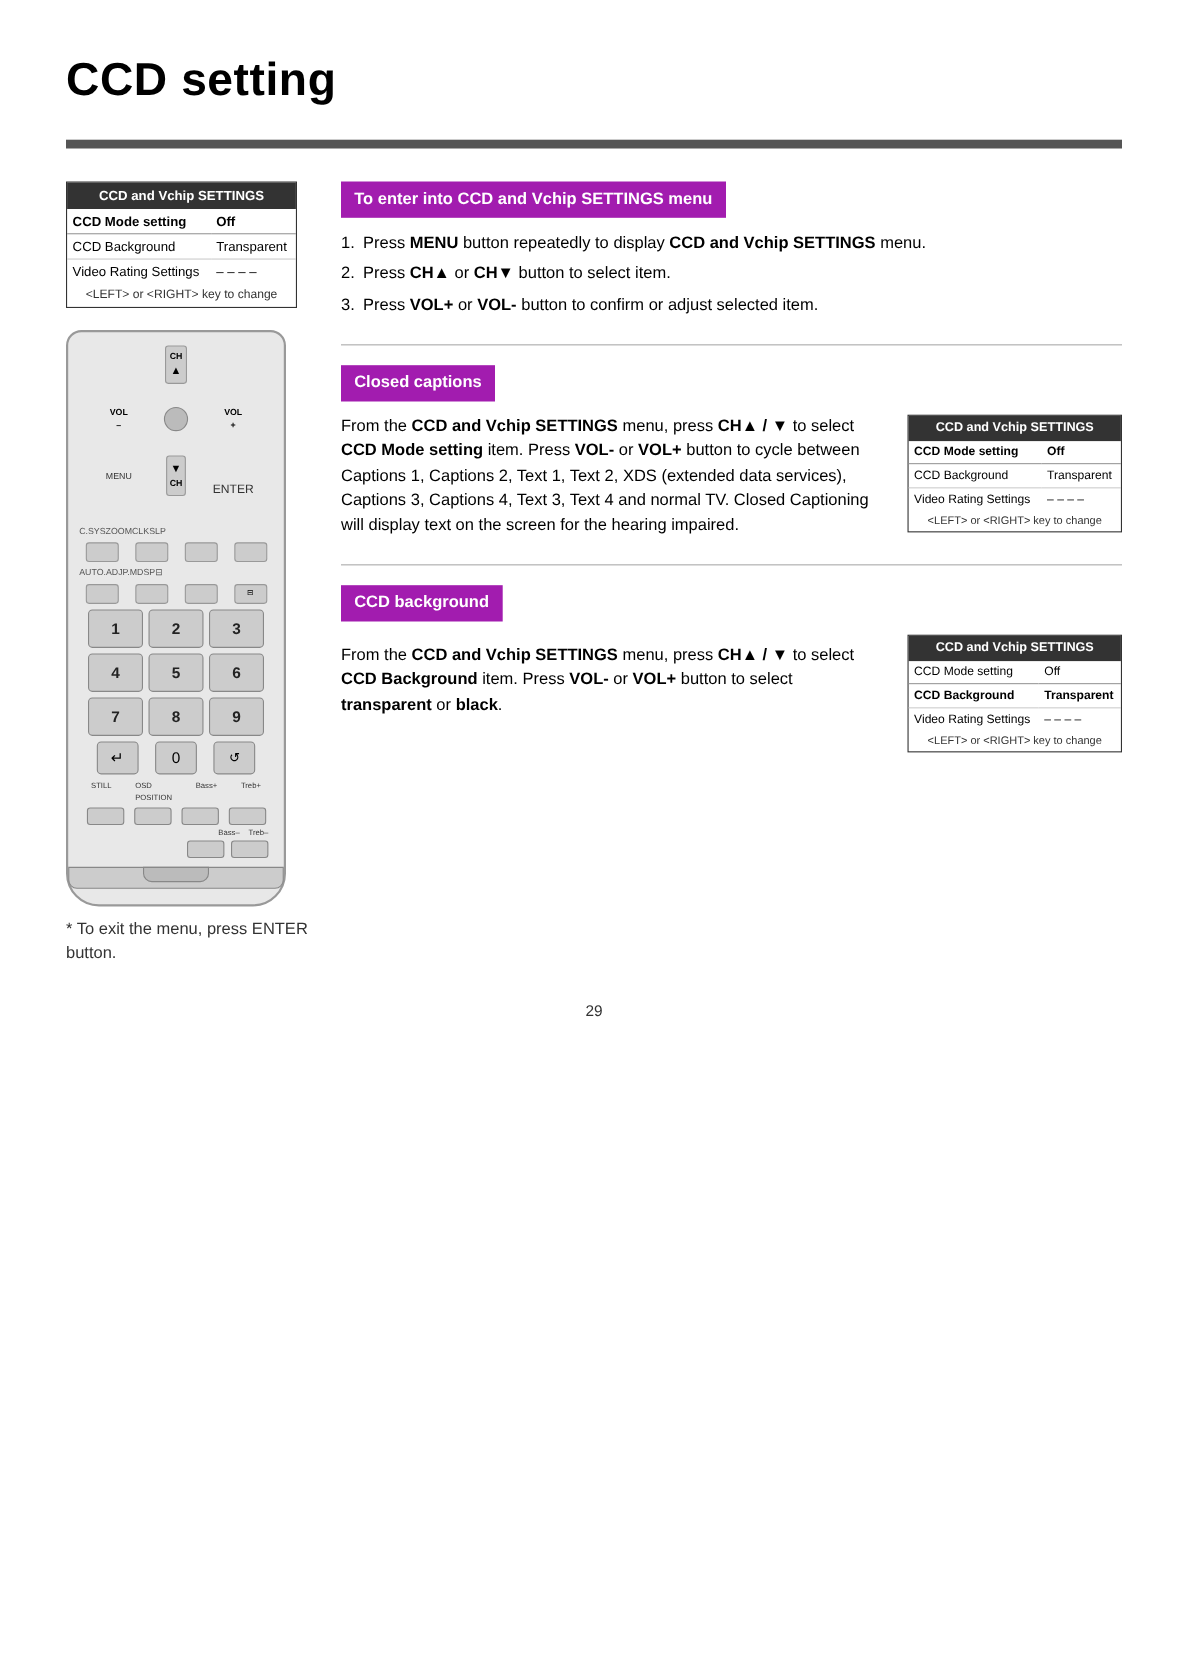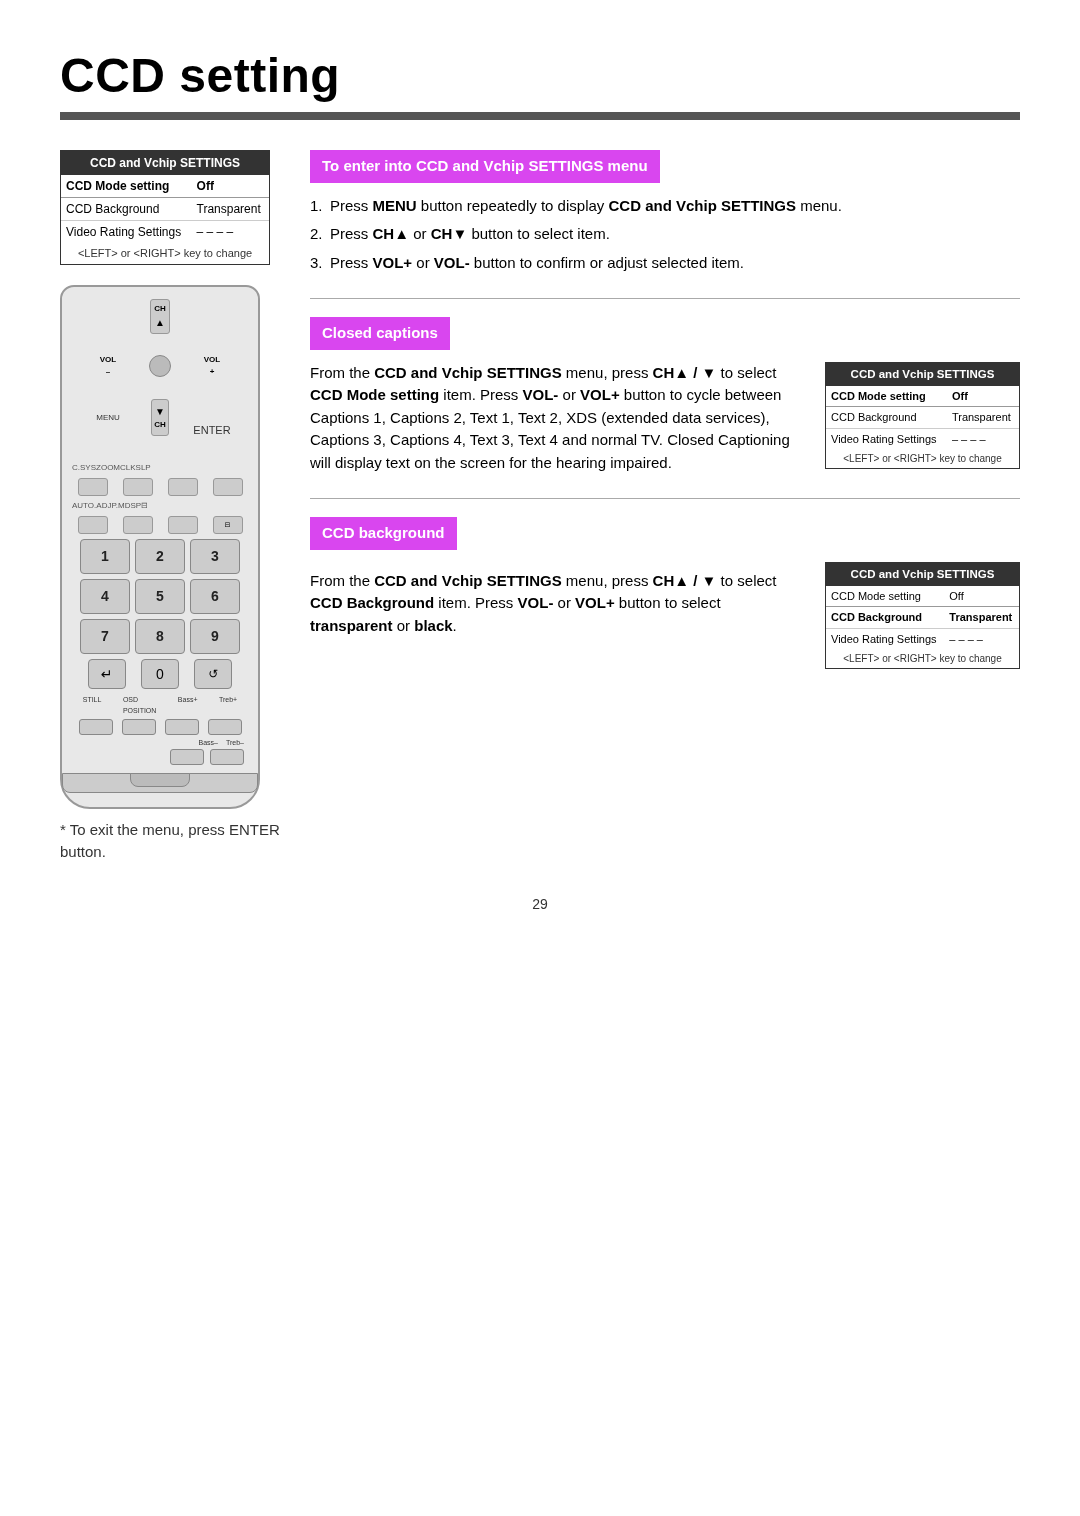--- a/index.html
+++ b/index.html
@@ -7,23 +7,23 @@
       background: #fff;
       font-family: Arial, sans-serif;
       width: 1080px;
       min-height: 1516px;
       padding: 40px 60px;
       color: #000;
       font-size: 15px;
       line-height: 1.5;
     }
     h1.page-title {
-      font-size: 48px;
-      font-weight: bold;
-      margin-bottom: 0;
+      font-size: 42px;
+      font-weight: bold;
+      margin-bottom: 24px;
       letter-spacing: 0.5px;
     }
     .title-bar {
       height: 8px;
       background: #555;
       margin-bottom: 30px;
     }
     .main-layout {
       display: flex;
       gap: 30px;
@@ -66,21 +66,21 @@
       border-bottom: none;
     }
     .settings-box .note {
       text-align: center;
       font-size: 11px;
       padding: 2px;
       color: #333;
     }
     
     .section-header {
-      background: #d946ef;
+      background: #a21caf;
       color: #fff;
       font-weight: bold;
       font-size: 15px;
       padding: 5px 12px;
       margin-bottom: 12px;
       display: inline-block;
     }
     .section {
       margin-bottom: 24px;
     }

